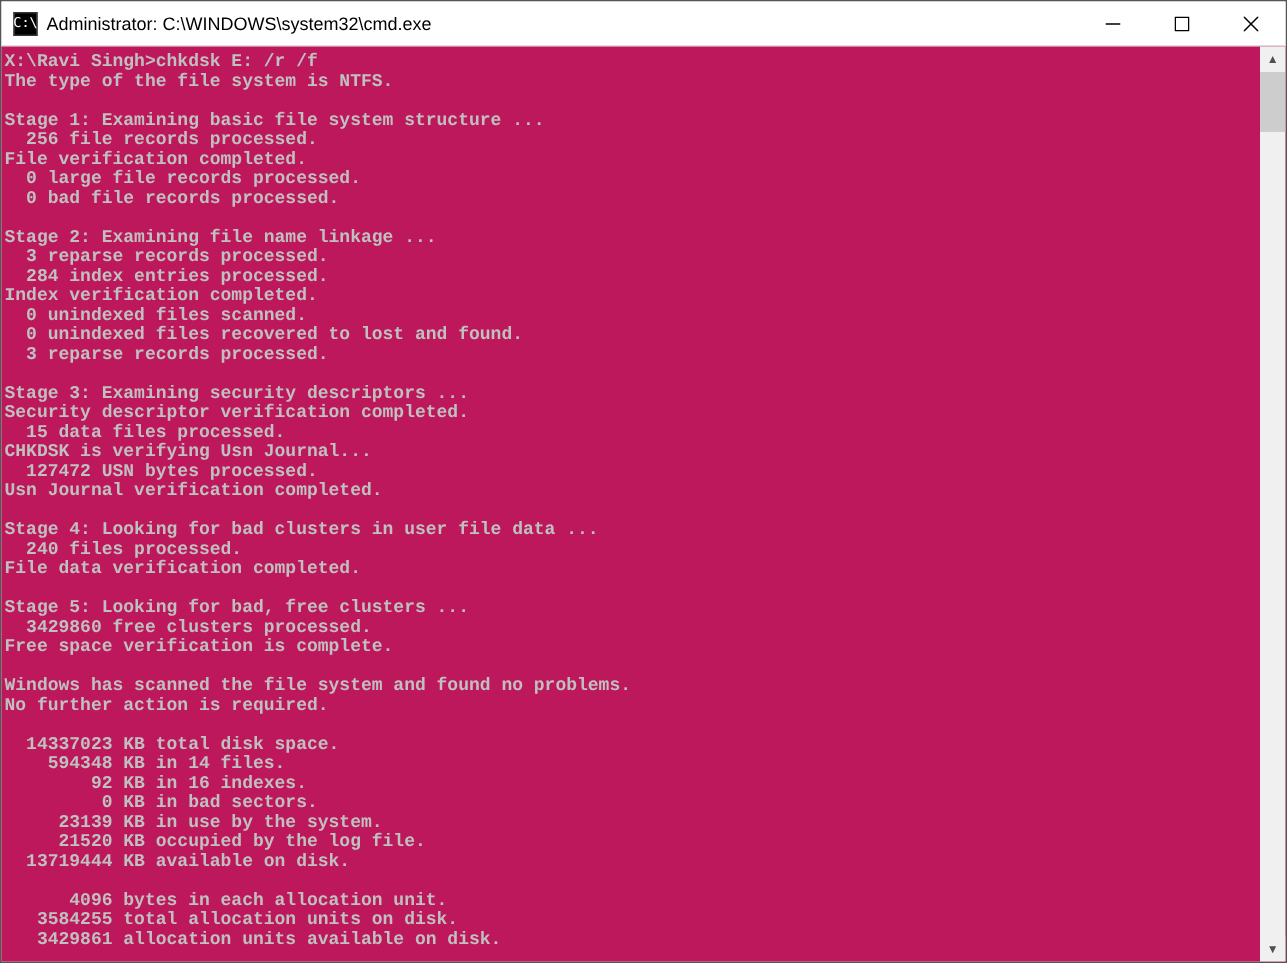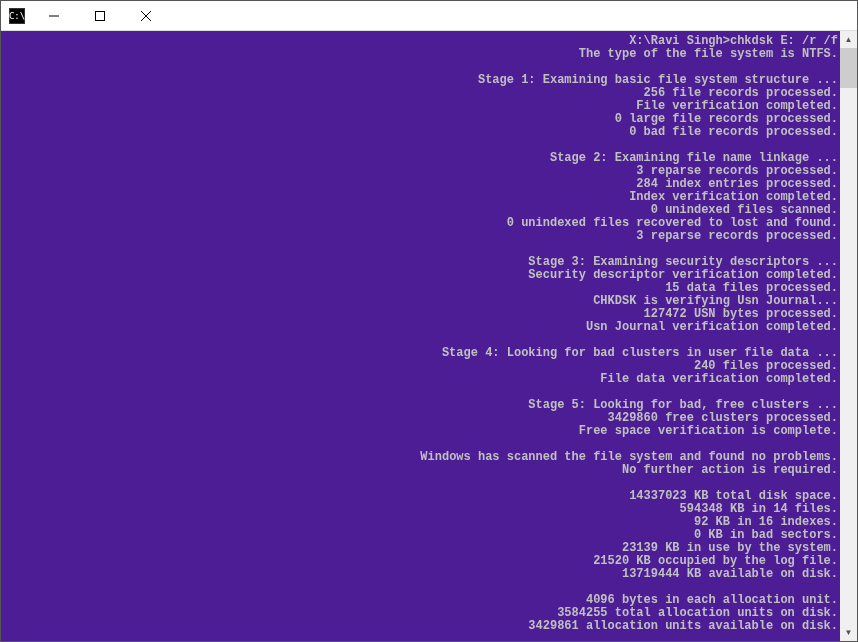--- a/index.html
+++ b/index.html
@@ -56,23 +56,22 @@
       height: 100%;
       display: flex;
       align-items: center;
       justify-content: center;
       font-size: 12px;
       color: #000;
     }
     .terminal-area {
       flex: 1;
       display: flex;
-      background: #4c1d95;
+      background: #be185d;
       overflow: hidden;
-      text-align: right;
     }
     .terminal {
       flex: 1;
       padding: 4px 2px 2px 2px;
       font-family: "Consolas", "Courier New", monospace;
       font-size: 12px;
       line-height: 13px;
       color: #c0c0c0;
       white-space: pre;
       overflow: hidden;
@@ -106,20 +105,21 @@
     .prompt {
       color: #c0c0c0;
     }
   </style>
 </head>
 <body>
 
 <div class="window">
   <div class="titlebar">
     <div class="titlebar-icon">C:\</div>
+    <div class="titlebar-text">Administrator: C:\WINDOWS\system32\cmd.exe</div>
     <div class="titlebar-controls">
       <div class="titlebar-btn">
         <svg width="10" height="10" viewBox="0 0 10 10">
             <line x1="0" y1="5" x2="10" y2="5" stroke="black" stroke-width="1"></line>
           </svg>
       </div>
       <div class="titlebar-btn">
         <svg width="10" height="10" viewBox="0 0 10 10">
             <rect x="0.5" y="0.5" width="9" height="9" fill="none" stroke="black" stroke-width="1"></rect>
           </svg>

